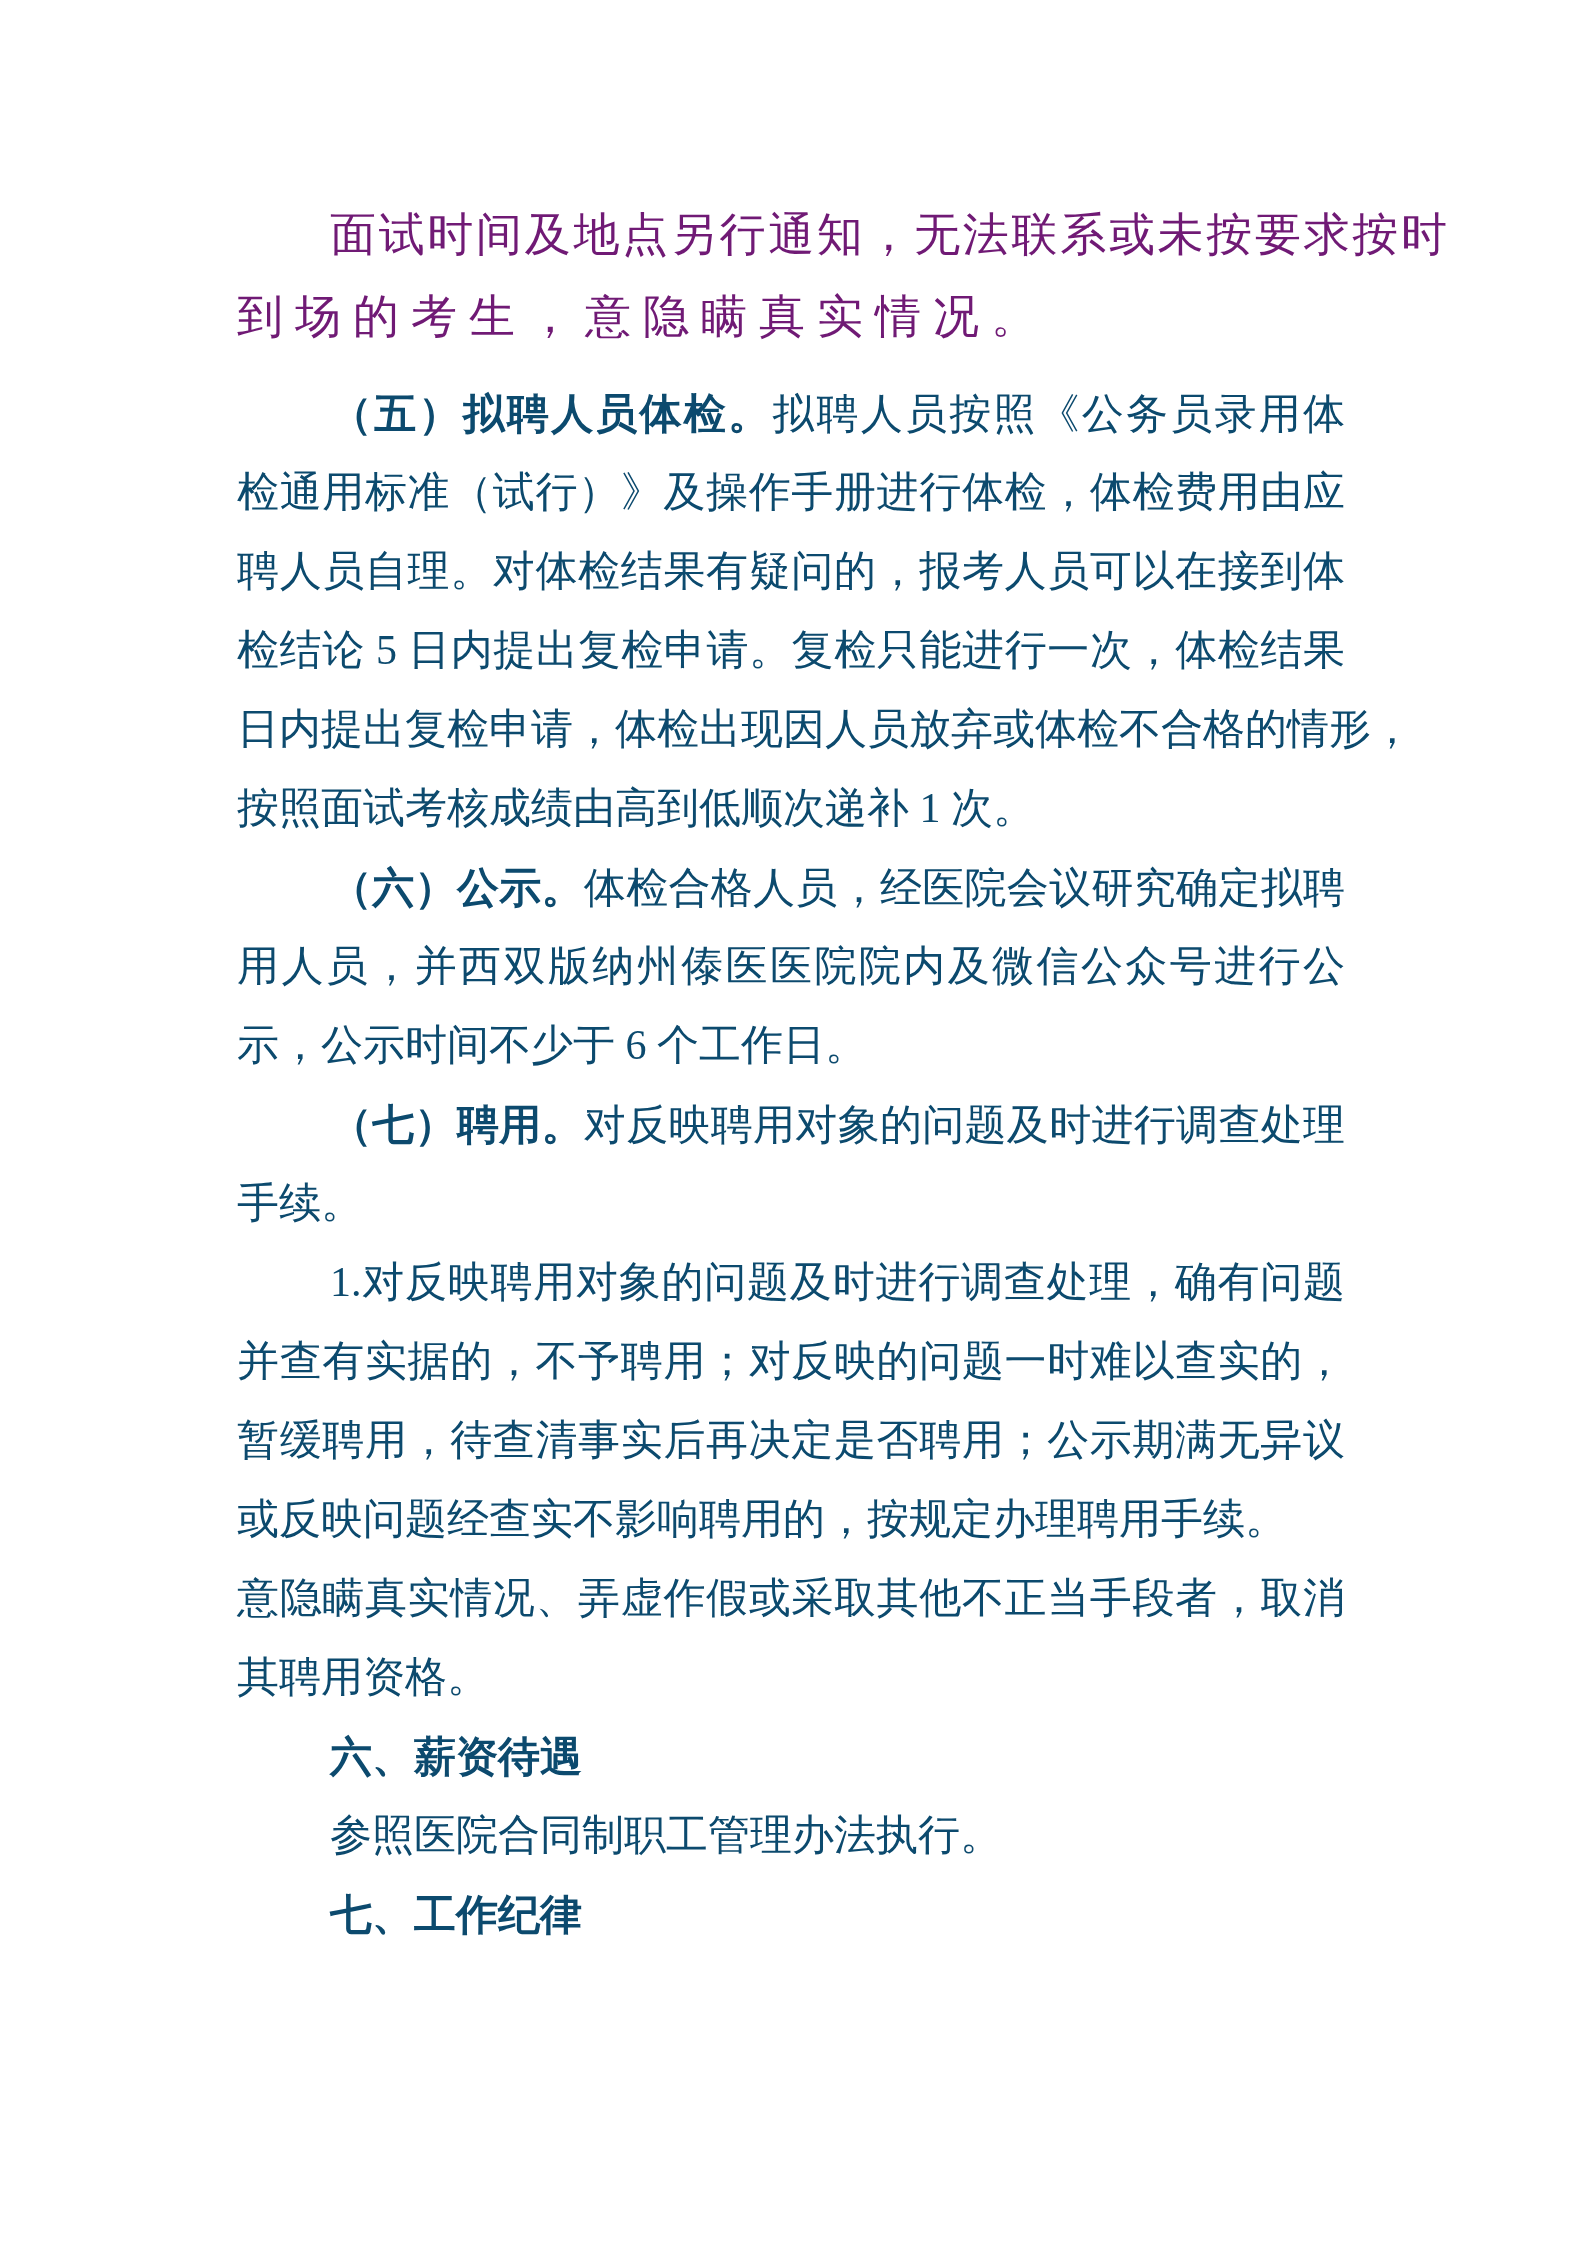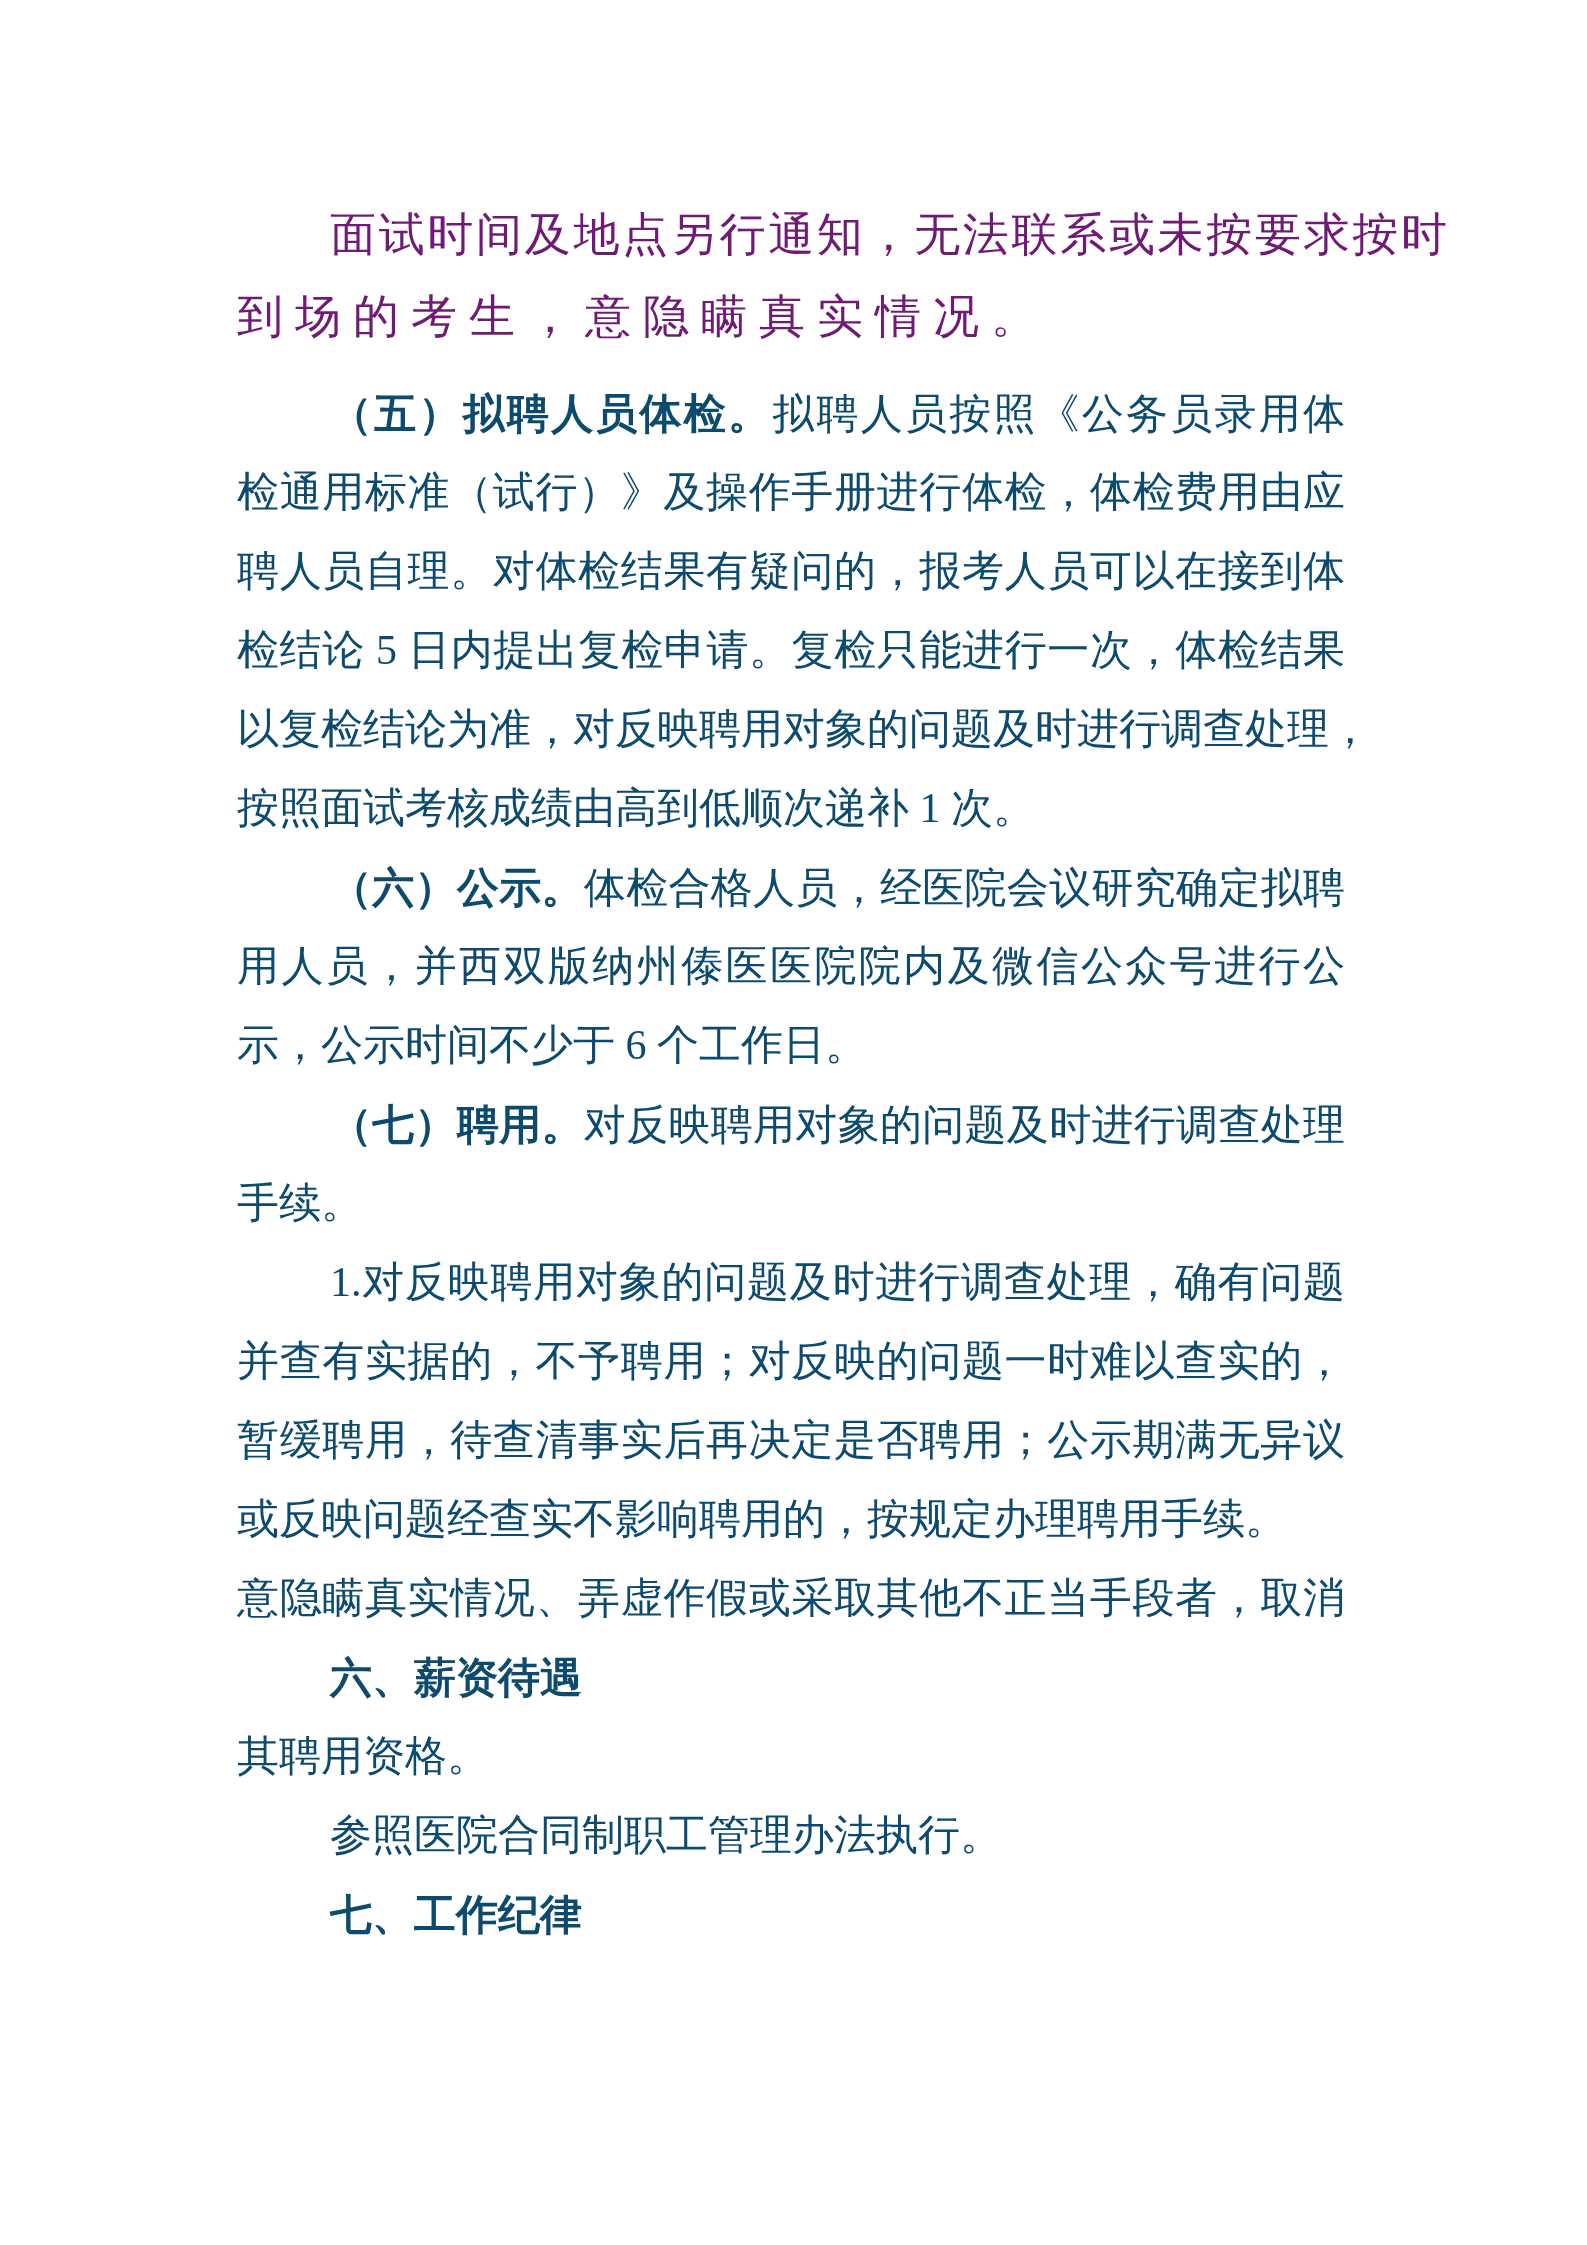--- a/index.html
+++ b/index.html
@@ -77,21 +77,21 @@
     <div class="line justify">
       <span>检通用标准（试行）》及操作手册进行体检，体检费用由应</span>
     </div>
     <div class="line justify">
       <span>聘人员自理。对体检结果有疑问的，报考人员可以在接到体</span>
     </div>
     <div class="line justify">
       <span>检结论 5 日内提出复检申请。复检只能进行一次，体检结果</span>
     </div>
     <div class="line justify">
-      <span>以复检结论为准，对反映聘用对象的问题及时进行调查处理，</span>
+      <span>日内提出复检申请，体检出现因人员放弃或体检不合格的情形，</span>
     </div>
     <div class="line">
       <span>按照面试考核成绩由高到低顺次递补 1 次。</span>
     </div>
     <div class="line indent justify">
       <span class="lead">（六）公示。</span><span>体检合格人员，经医院会议研究确定拟聘</span>
     </div>
     <div class="line justify">
       <span>用人员，并西双版纳州傣医医院院内及微信公众号进行公</span>
     </div>
@@ -112,25 +112,25 @@
     </div>
     <div class="line justify">
       <span>暂缓聘用，待查清事实后再决定是否聘用；公示期满无异议</span>
     </div>
     <div class="line">
       <span>或反映问题经查实不影响聘用的，按规定办理聘用手续。</span>
     </div>
     <div class="line justify">
       <span>意隐瞒真实情况、弄虚作假或采取其他不正当手段者，取消</span>
     </div>
+    <div class="line">
+      <span>其聘用资格。</span>
+    </div>
     <div class="line heading indent">
       <span>六、薪资待遇</span>
-    </div>
-    <div class="line">
-      <span>其聘用资格。</span>
     </div>
     <div class="line indent">
       <span>参照医院合同制职工管理办法执行。</span>
     </div>
     <div class="line heading indent">
       <span>七、工作纪律</span>
     </div>
   </div>
 
 </div>

